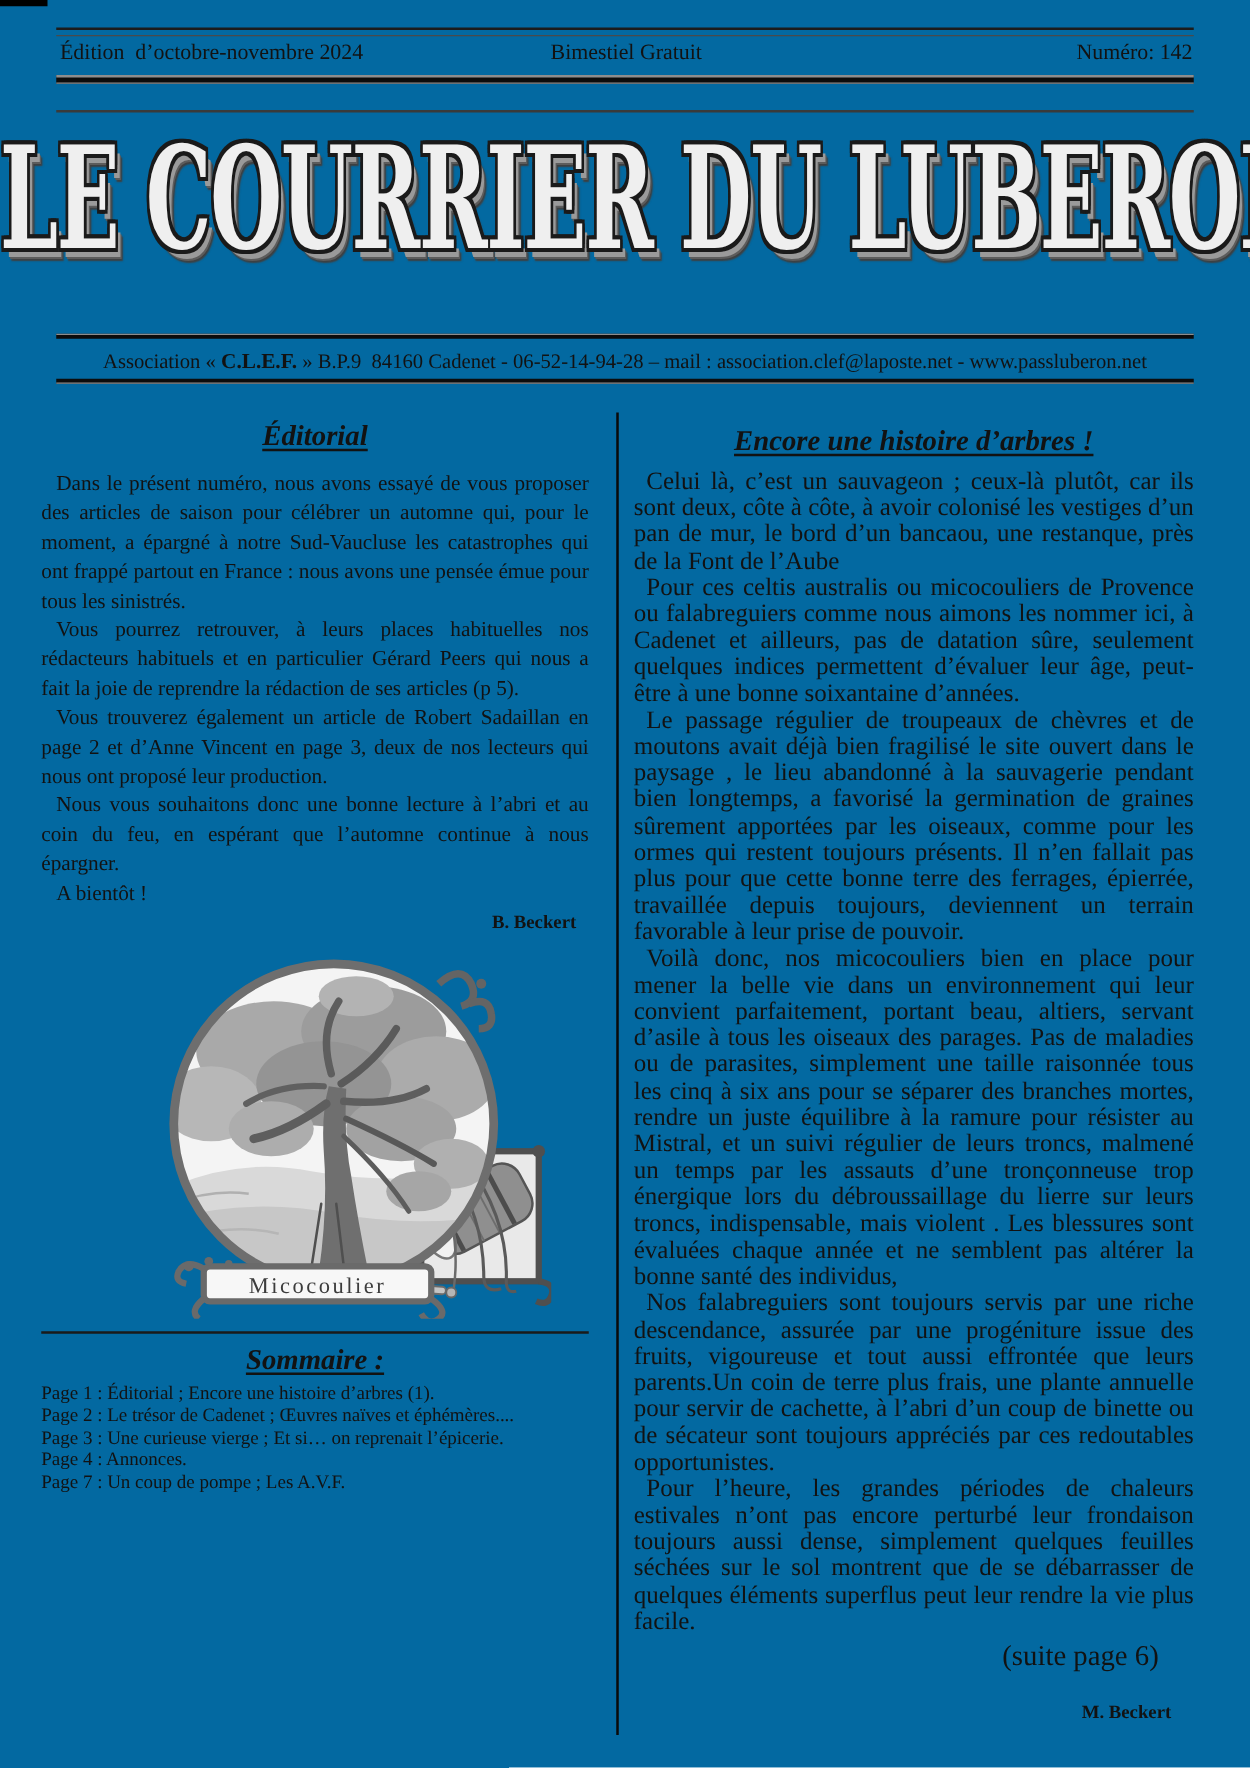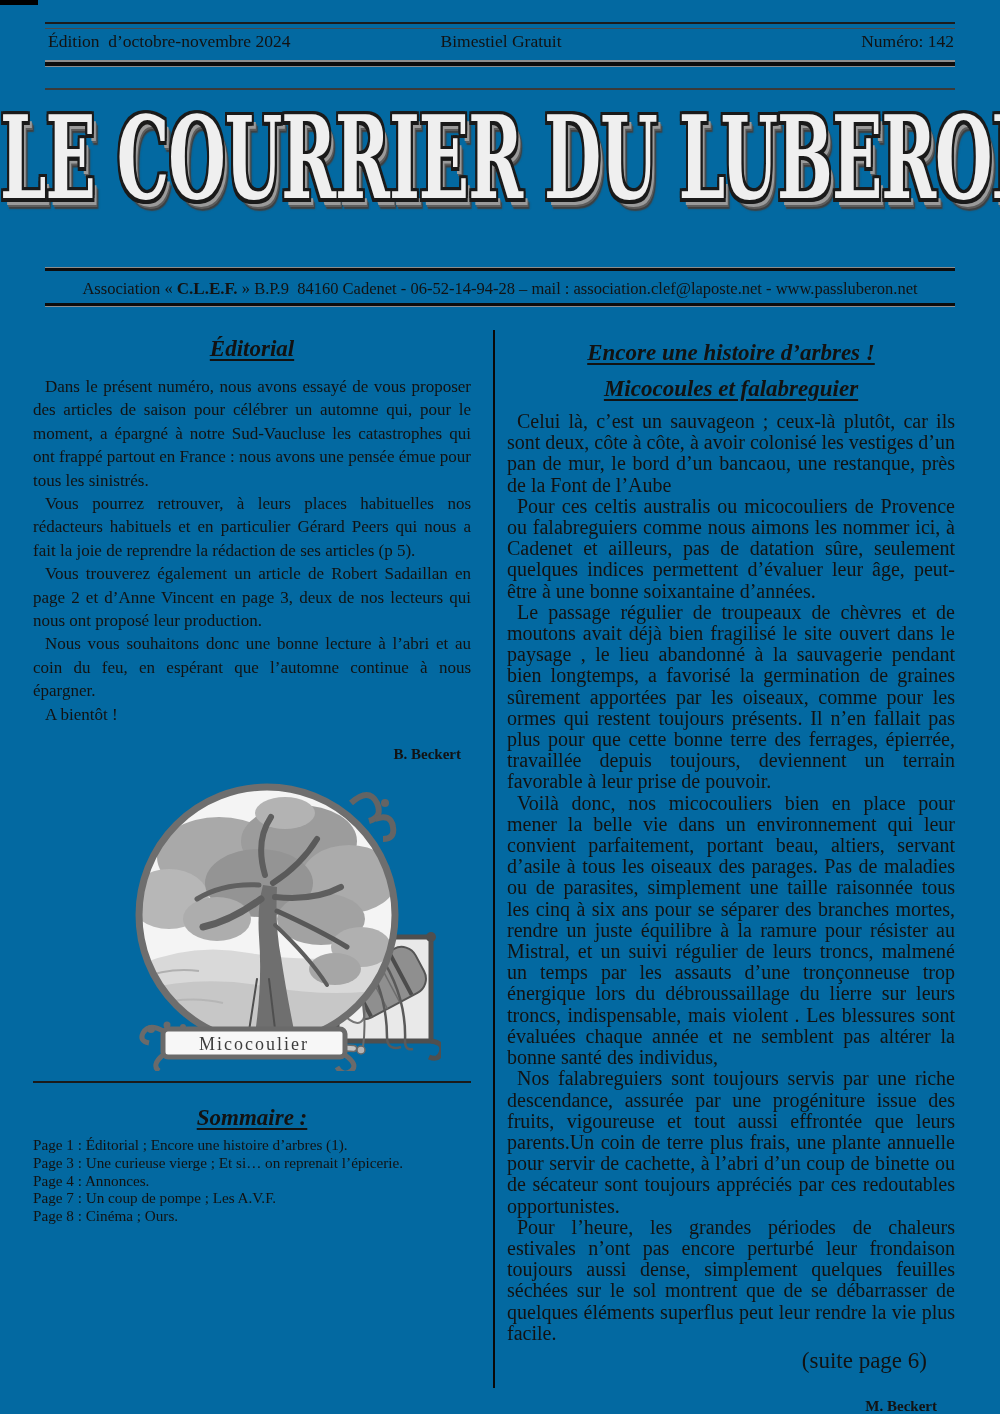--- a/index.html
+++ b/index.html
@@ -49,30 +49,30 @@
   .col.right { left:507px; width:448px; }
 
   .sec-title { margin:6px 0 13px 0; text-align:center; font-weight:bold; font-style:italic;
     font-size:23px; text-decoration:underline; text-underline-offset:3px; }
   .col.right .sec-title { margin:10px 0 9px 0; }
 
   .col p.body { margin:0; text-align:justify; text-indent:12px;
     font-size:17px; line-height:23.4px; }
   .col.right p.body { font-size:20px; line-height:21.2px; text-indent:10px; }
 
-  .sig { text-align:right; font-weight:bold; font-size:15px; margin-top:20px; padding-right:10px; }
+  .sig { text-align:right; font-weight:bold; font-size:15px; margin-top:4px; padding-right:10px; }
   .col.right .sig { margin-top:24px; padding-right:18px; }
   .suite { text-align:right; font-size:23px; padding-right:28px; margin-top:4px; }
 
   
   .illustration { margin:16px 30px 0 66px; width:342px; height:292px; }
 
   
   .sommaire-rule { margin-top:10px; border-top:2.5px solid #1a1a1a; width:100%; }
-  .sommaire-title { margin:22px 0 5px 0; }
+  .sommaire-title { margin:8px 0 5px 0; }
   .toc p { margin:0; font-size:15.2px; line-height:17.8px; text-align:justify; }
 </style>
 </head>
 <body>
 
 <div class="page">
 
   <div class="corner-mark"></div>
   <div class="rule-double-top"></div>
 
@@ -197,30 +197,29 @@
           <circle cx="84" cy="248" r="3" fill="#6a6a6a"></circle>
           <text x="155" y="271" font-family="Liberation Serif, serif" font-size="18" letter-spacing="2" fill="#3c3c3c" text-anchor="middle">Micocoulier</text>
         </g>
       </svg>
     </div>
 
     <div class="sommaire-rule"></div>
     <h2 class="sec-title sommaire-title">Sommaire :</h2>
     <div class="toc">
       <p>Page 1 : Éditorial ; Encore une histoire d’arbres (1).</p>
+      <p>Page 2 : Le trésor de Cadenet ; Œuvres naïves et éphémères....</p>
       <p>Page 3 : Une curieuse vierge ; Et si… on reprenait l’épicerie.</p>
       <p>Page 4 : Annonces.</p>
       <p>Page 7 : Un coup de pompe ; Les A.V.F.</p>
-      <p>Page 8 : Cinéma ; Ours.</p>
     </div>
   </div>
 
   <div class="col right">
     <h2 class="sec-title">Encore une histoire d’arbres ! </h2>
-    <h2 class="sec-title">Micocoules et falabreguier</h2>
     <p class="body">Celui là, c’est un sauvageon ; ceux-là plutôt, car ils sont deux, côte à côte, à avoir colonisé les vestiges d’un pan de mur, le bord d’un bancaou, une restanque, près de la Font de l’Aube</p>
     <p class="body">Pour ces celtis australis ou micocouliers de Provence ou falabreguiers comme nous aimons les nommer ici, à Cadenet et ailleurs, pas de datation sûre, seulement quelques indices permettent d’évaluer leur âge, peut-être à une bonne soixantaine d’années.</p>
     <p class="body">Le passage régulier de troupeaux de chèvres et de moutons avait déjà bien fragilisé le site ouvert dans le paysage , le lieu  abandonné à la sauvagerie pendant bien longtemps, a favorisé la germination de graines sûrement apportées par les oiseaux, comme pour les ormes qui restent toujours présents. Il n’en fallait pas plus pour que cette bonne terre des ferrages, épierrée, travaillée depuis toujours, deviennent un terrain favorable à leur prise de pouvoir.</p>
     <p class="body">Voilà donc, nos micocouliers bien en place pour mener la belle vie dans un environnement qui leur convient parfaitement, portant beau, altiers, servant d’asile à tous les oiseaux des parages. Pas de maladies ou de parasites, simplement une taille raisonnée tous les cinq à six ans pour se séparer des branches mortes, rendre  un juste équilibre à la ramure pour résister au Mistral, et un suivi régulier de leurs troncs, malmené un temps par les assauts d’une tronçonneuse trop énergique lors du débroussaillage  du lierre sur leurs troncs, indispensable, mais violent . Les blessures sont évaluées chaque année et ne semblent pas altérer la bonne santé des individus,</p>
     <p class="body">Nos falabreguiers sont toujours servis par une riche descendance,  assurée par une progéniture issue des fruits, vigoureuse et tout  aussi effrontée que leurs parents.Un coin de terre plus frais,  une plante annuelle pour servir  de cachette, à l’abri d’un coup de binette ou de sécateur  sont toujours appréciés par ces redoutables opportunistes.</p>
     <p class="body">Pour l’heure, les grandes périodes de chaleurs estivales n’ont pas encore  perturbé  leur  frondaison toujours aussi dense, simplement quelques feuilles séchées sur le sol montrent que de se débarrasser de quelques éléments superflus peut leur rendre la vie plus facile.</p>
     <div class="suite">(suite page 6)</div>
     <div class="sig">M. Beckert</div>
   </div>
 

